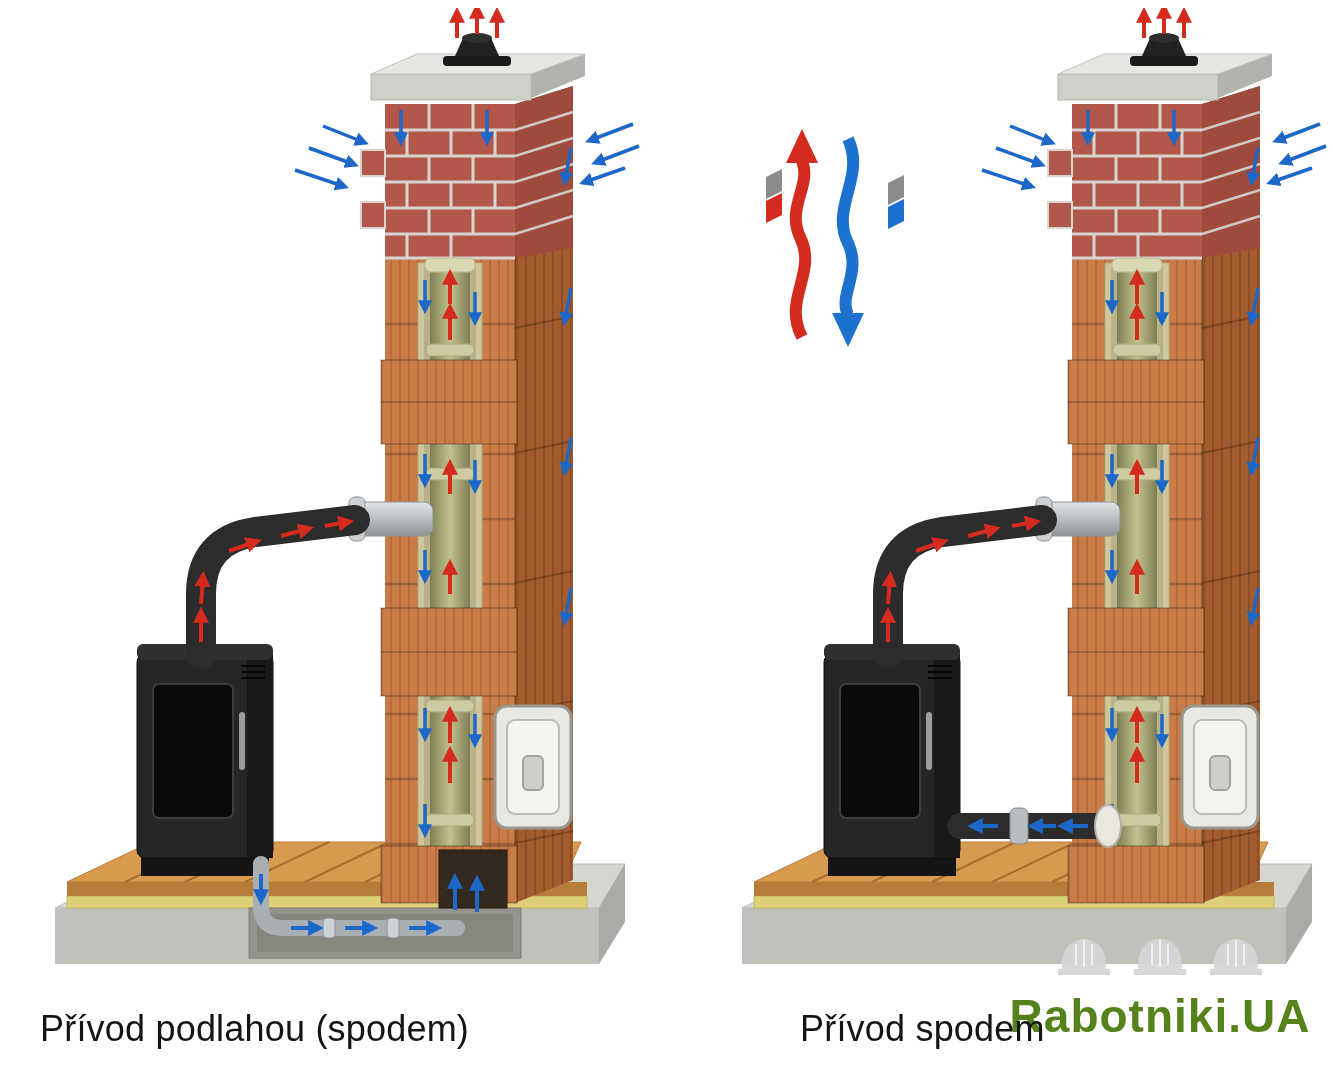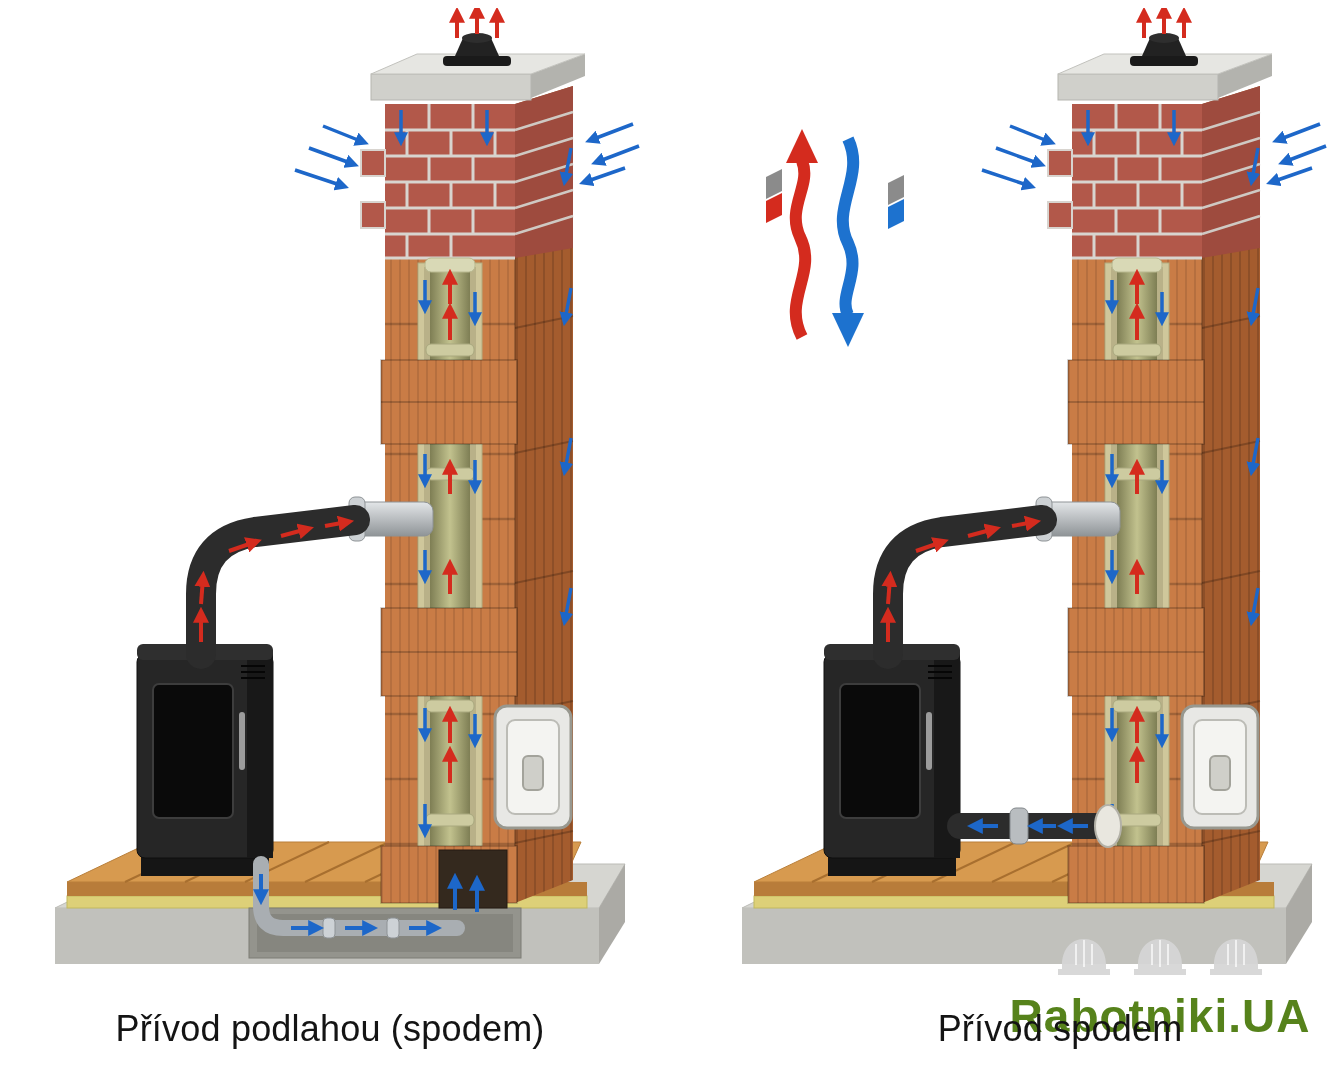--- a/index.html
+++ b/index.html
@@ -1,19 +1,19 @@
 <!DOCTYPE html>
 <html><head>
 <meta charset="utf-8">
 <style>
   html,body{margin:0;padding:0;background:#ffffff;}
   body{width:1333px;height:1080px;position:relative;overflow:hidden;
        font-family:"Liberation Sans",sans-serif;}
   .fig{position:absolute;}
-  .caption{position:absolute;z-index:3;text-align:center;font-size:36px;
+  .caption{position:absolute;z-index:3;text-align:left;font-size:36px;
            color:#141414;letter-spacing:.2px;}
   .watermark{position:absolute;z-index:2;display:flex;flex-direction:column;
              align-items:center;gap:8px;opacity:.95;}
   .helmets{display:flex;gap:18px;}
   .wm-text{font-size:46px;font-weight:bold;color:#4d7c0f;letter-spacing:1px;}
   svg{display:block;}
 </style>
 </head>
 <body>
 

